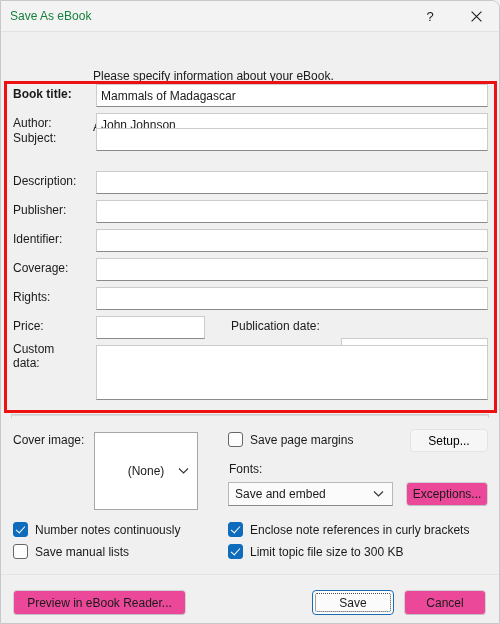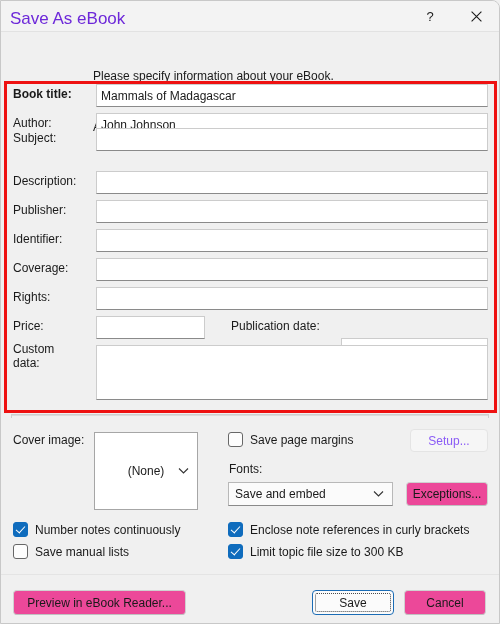--- a/index.html
+++ b/index.html
@@ -34,22 +34,22 @@
     width: 100%;
     height: 31px;
     background: #f3f3f3;
     border-bottom: 1px solid #e2e2e2;
     box-sizing: border-box;
   }
   .title-text {
     position: absolute;
     left: 9px;
     top: 8px;
-    font-size: 17px;
-    color: #6d28d9;
+    font-size: 12px;
+    color: #15803d;
     white-space: nowrap;
   }
   .tb-btn {
     position: absolute;
     top: 0;
     width: 46px;
     height: 30px;
     display: flex;
     align-items: center;
     justify-content: center;
@@ -298,21 +298,21 @@
     display: flex;
     align-items: center;
     justify-content: center;
     font-family: "Liberation Sans", sans-serif;
     font-size: 12px;
     color: #1a1a1a;
     cursor: default;
     white-space: nowrap;
   }
   .btn.disabled {
-    color: #8b5cf6;
+    color: #000000;
     background: #f6f6f6;
     border-color: #e4e4e4;
   }
   .btn-setup {
     left: 409px;
     top: 428px;
     width: 78px;
     height: 23px;
   }
   .btn-exceptions {

